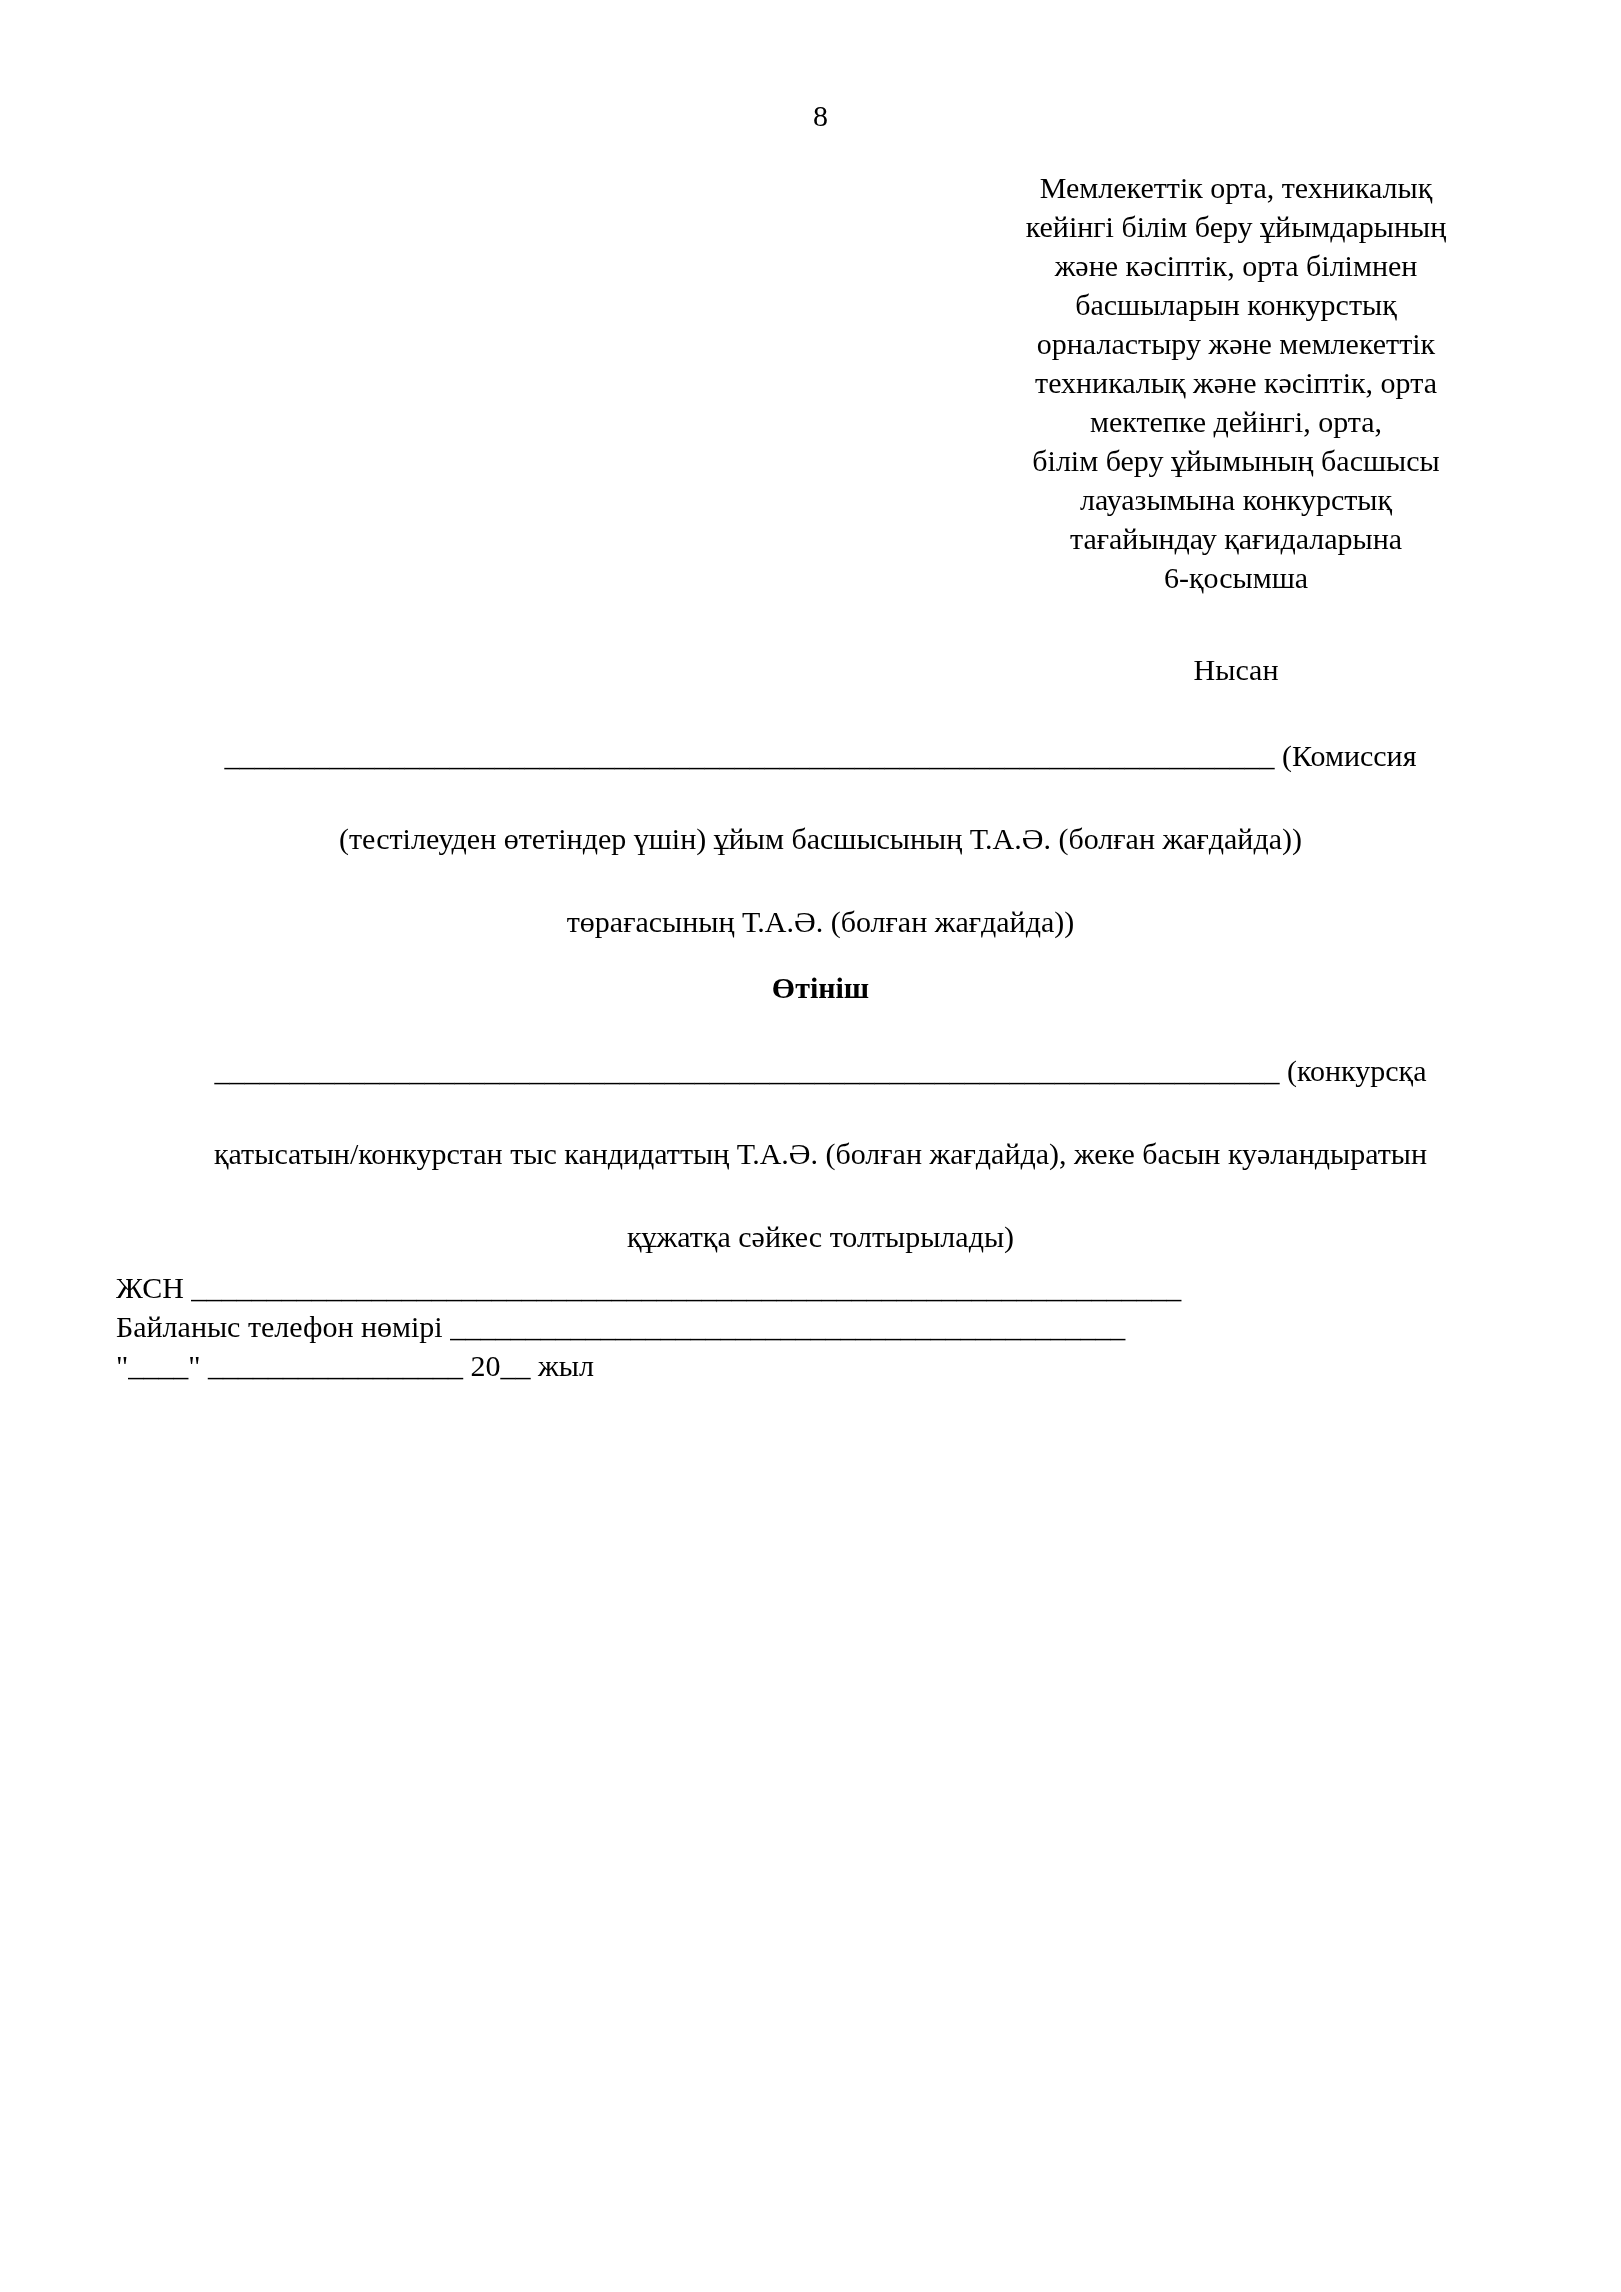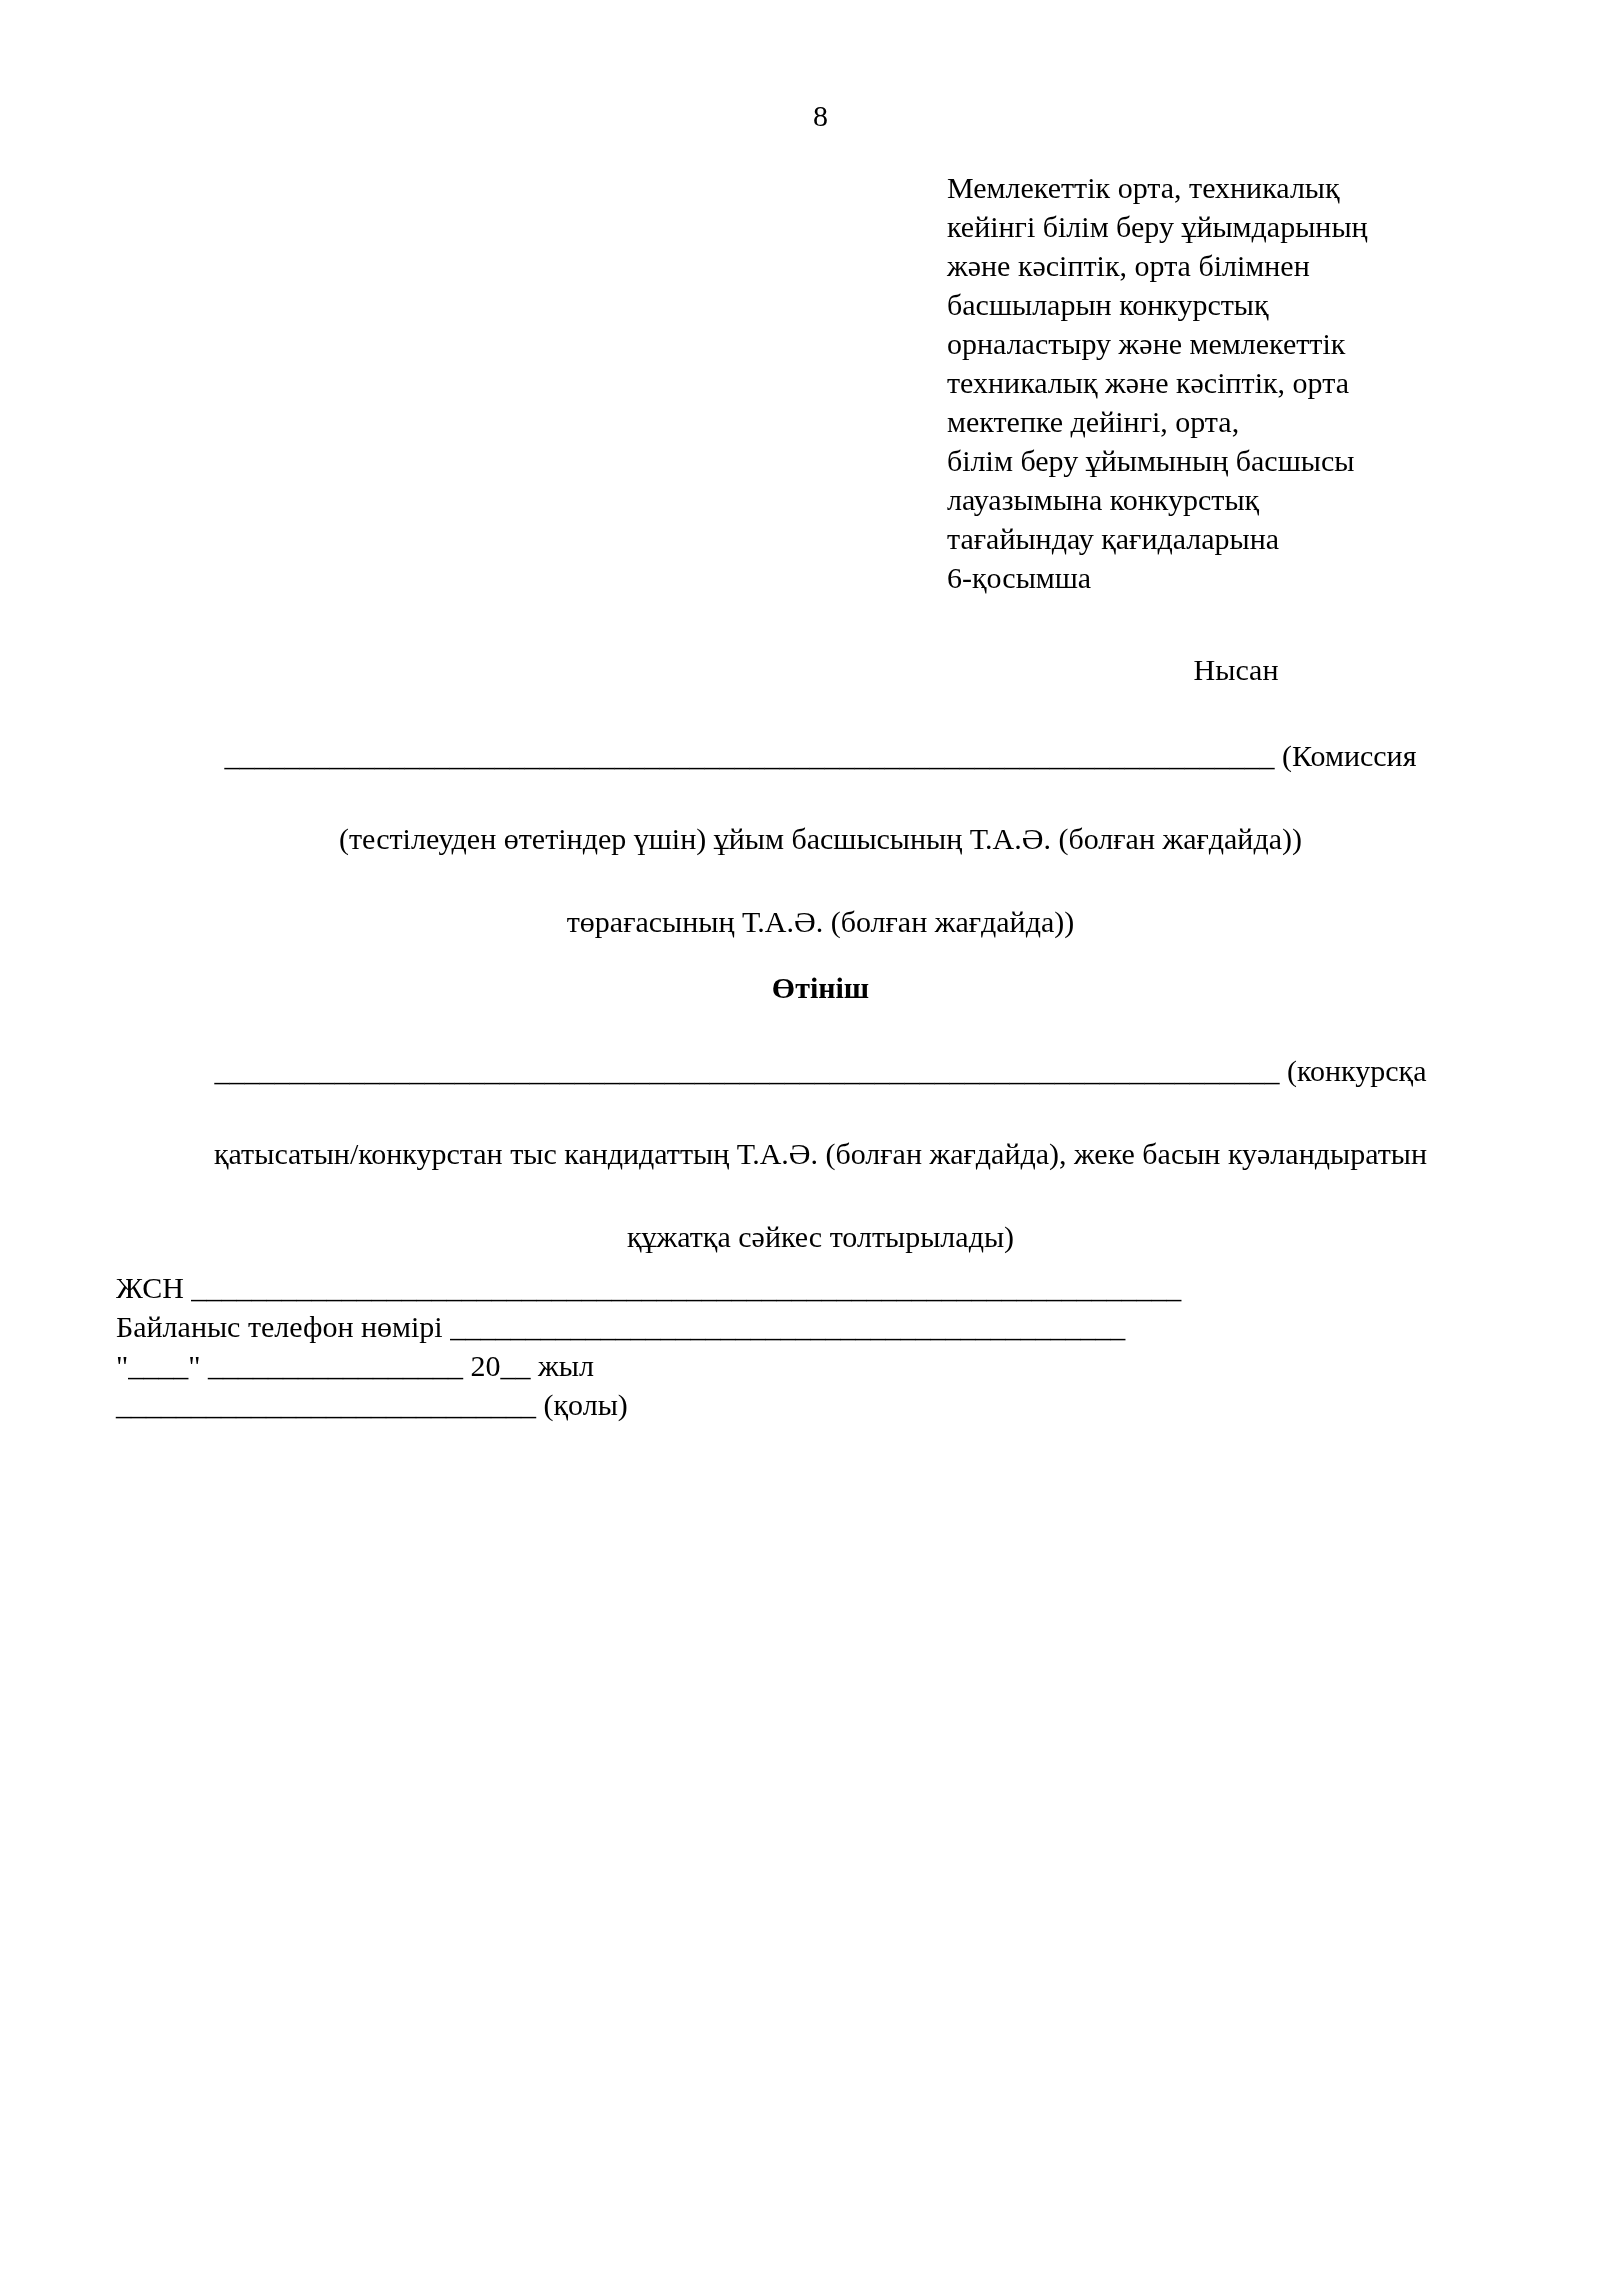--- a/index.html
+++ b/index.html
@@ -13,21 +13,21 @@
     font-family: "Liberation Serif", "DejaVu Serif", serif;
     font-size: 30px;
     line-height: 39px;
     color: #000000;
   }
   .page-number { text-align: center; }
   .appendix-block {
     width: 578px;
     margin-left: auto;
     margin-top: 33px;
-    text-align: left;
+    text-align: center;
   }
   .form-label {
     width: 578px;
     margin-left: auto;
     margin-top: 53px;
     text-align: center;
   }
   .caption-block { margin-top: 47px; text-align: center; }
   .app-title {
     margin-top: 27.4px;
@@ -73,17 +73,16 @@
   <div class="caption-block2">
     <div class="line">_______________________________________________________________________ (конкурсқа</div>
     <div class="line">қатысатын/конкурстан тыс кандидаттың Т.А.Ә. (болған жағдайда), жеке басын куәландыратын</div>
     <div class="line">құжатқа сәйкес толтырылады)</div>
   </div>
 
   <div class="fields-block">
     <div class="line"><span>ЖСН</span> <span>__________________________________________________________________</span></div>
     <div class="line"><span>Байланыс телефон нөмірі</span> <span>_____________________________________________</span></div>
     <div class="line">"____" _________________ 20__ жыл</div>
-    <div class="line"><span>____________________________</span> <span>(қолы)</span></div>
   </div>
 
 </div>
 
 
 </body></html>

